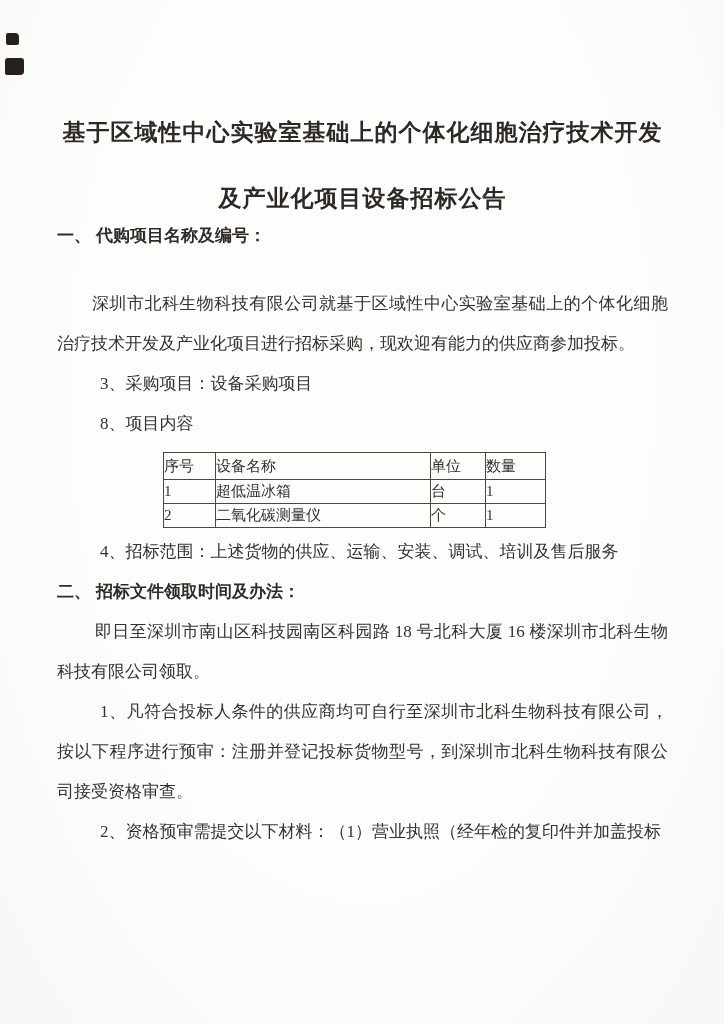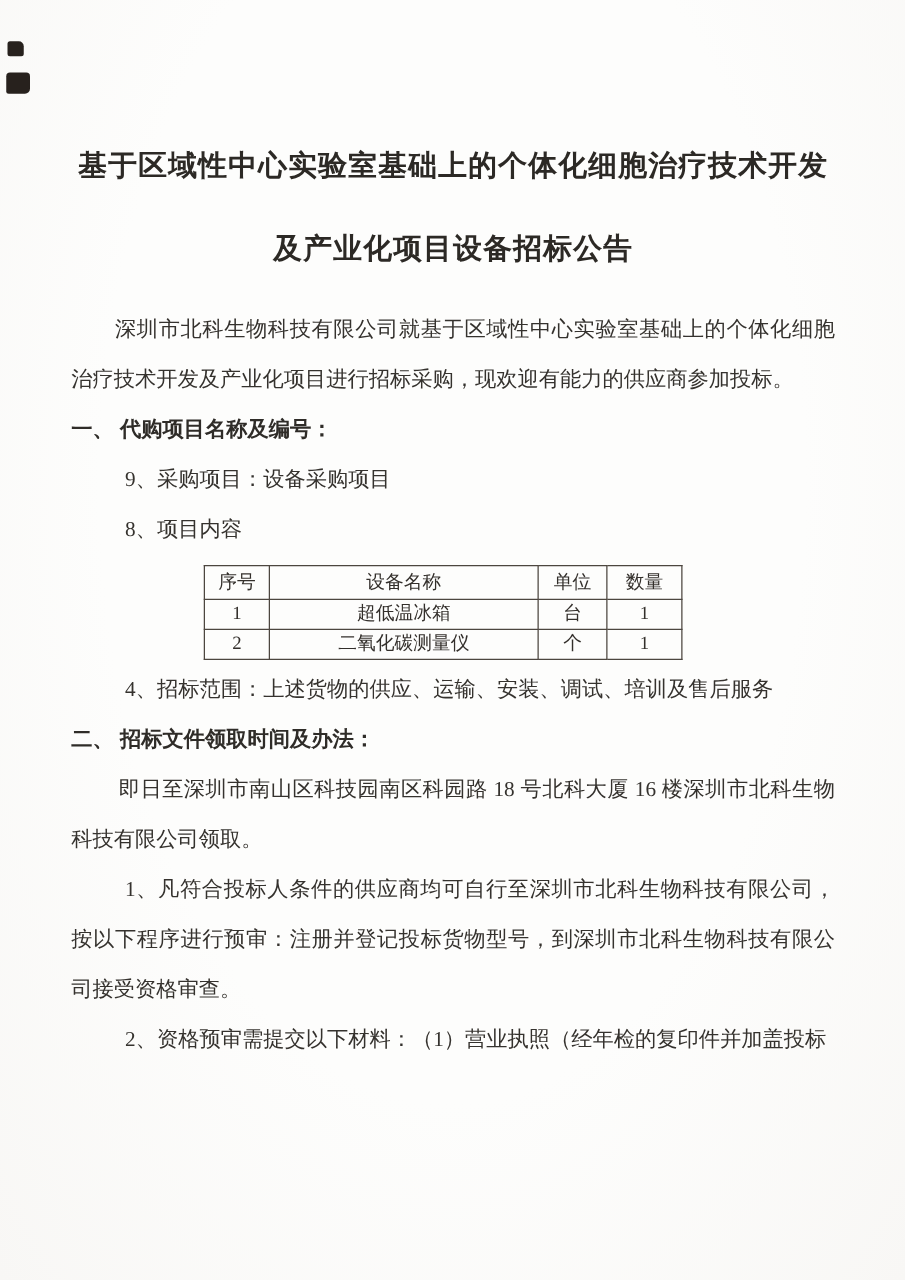--- a/index.html
+++ b/index.html
@@ -40,21 +40,21 @@
   table.equip {
     border-collapse: collapse;
     margin: 8px 0 4px 106px;
     font-size: 15px;
     color: #332f2b;
   }
   table.equip th, table.equip td {
     border: 1px solid #4c463f;
     padding: 0;
     font-weight: normal;
-    text-align: center;
+    text-align: left;
     height: 23px;
     line-height: 23px;
   }
   table.equip th { height: 26px; line-height: 26px; }
   .col-seq  { width: 52px; }
   .col-name { width: 215px; }
   .col-unit { width: 55px; }
   .col-qty  { width: 60px; }
   td.cell-name { text-align: left; padding-left: 12px; }
 </style>
@@ -62,25 +62,25 @@
 <body>
 
 <div class="page">
 
   <div class="scan-mark m1"></div>
   <div class="scan-mark m2"></div>
 
   <div class="doc-title line1">基于区域性中心实验室基础上的个体化细胞治疗技术开发</div>
   <div class="doc-title line2">及产业化项目设备招标公告</div>
 
+  <p class="body-text heading"><span class="marker">一、</span><span>代购项目名称及编号：</span></p>
+
   <p class="body-text intro">深圳市北科生物科技有限公司就基于区域性中心实验室基础上的个体化细胞治疗技术开发及产业化项目进行招标采购，现欢迎有能力的供应商参加投标。</p>
 
-  <p class="body-text heading"><span class="marker">一、</span><span>代购项目名称及编号：</span></p>
-
-  <p class="body-text item">9、采购项目：设备采购项目</p>
+  <p class="body-text item">3、采购项目：设备采购项目</p>
   <p class="body-text item">8、项目内容</p>
 
   <table class="equip">
     <thead>
       <tr>
         <th class="col-seq">序号</th>
         <th class="col-name">设备名称</th>
         <th class="col-unit">单位</th>
         <th class="col-qty">数量</th>
       </tr>

